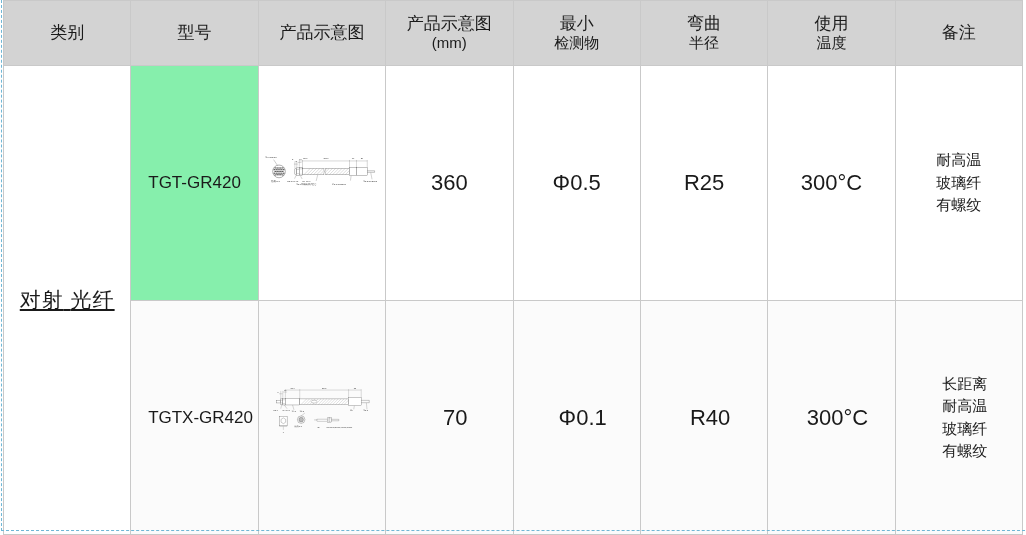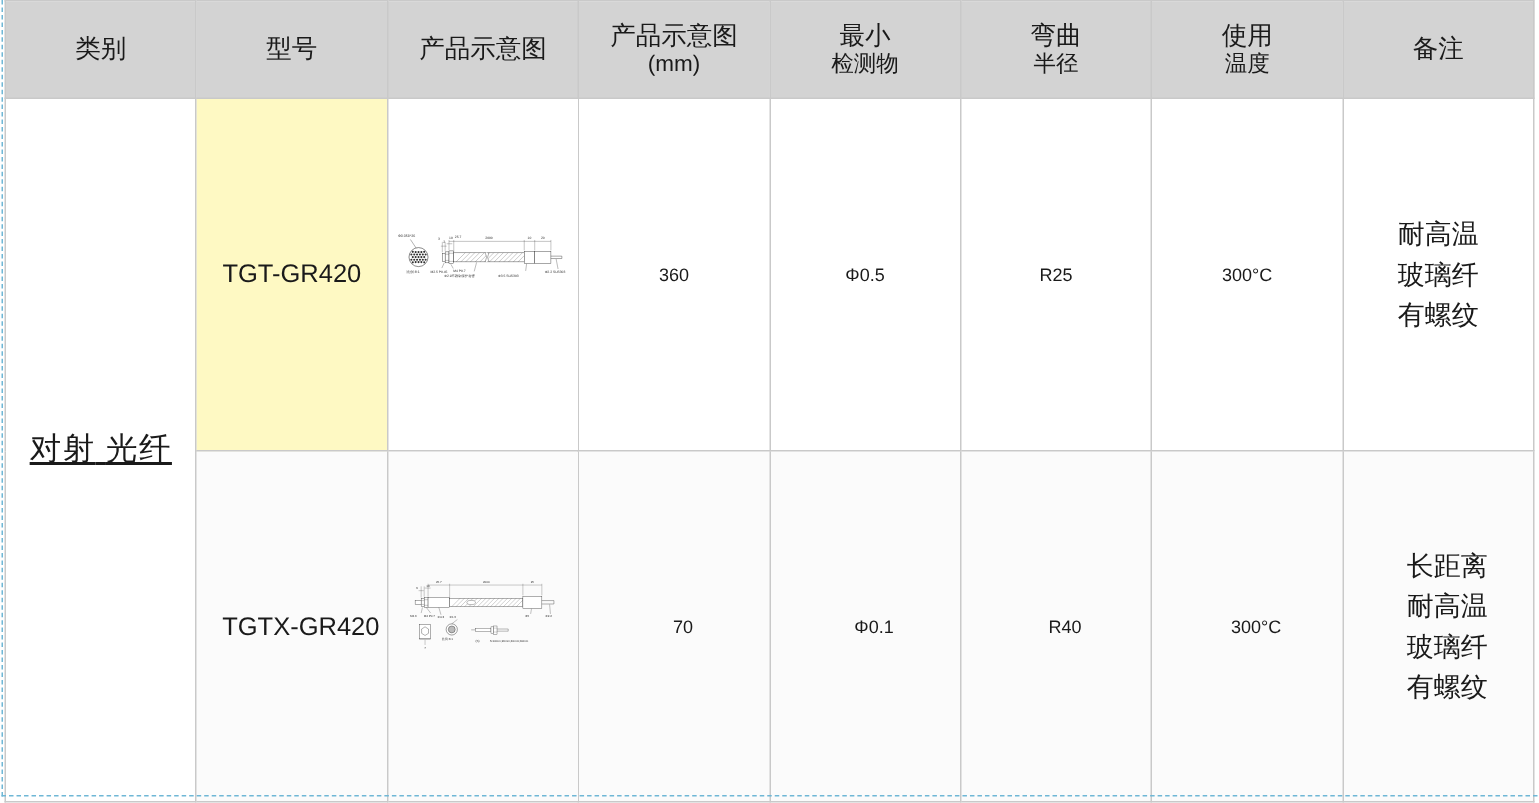--- a/index.html
+++ b/index.html
@@ -64,38 +64,38 @@
     width: 86px;
     font-size: 21px;
     line-height: 1.25;
     letter-spacing: 1px;
     background: #fff;
     text-decoration: underline;
   }
   td.model {
     width: 132px;
     font-size: 17px;
-    background: #fef9c3;
+    background: #86efac;
   }
   td.diagram {
     width: 398px;
     background: #fff;
     position: relative;
     padding: 0;
   }
   td.num {
     width: 78px;
-    font-size: 12px;
+    font-size: 22px;
   }
   td.num.w-small { width: 74px; }
   td.num.w-bend { width: 68px; }
   td.num.w-temp { width: 74px; }
   td.remark {
     width: 66px;
-    font-size: 18px;
+    font-size: 15px;
     line-height: 1.5;
   }
   tr.row1 { height: 235px; }
   tr.row2 { height: 234px; background: #fcfcfc; }
   tr.row2 td { background: #fbfbfb; padding-left: 12px; }
 
   .diagram-wrap {
     position: relative;
     width: 100%;
     height: 100%;

